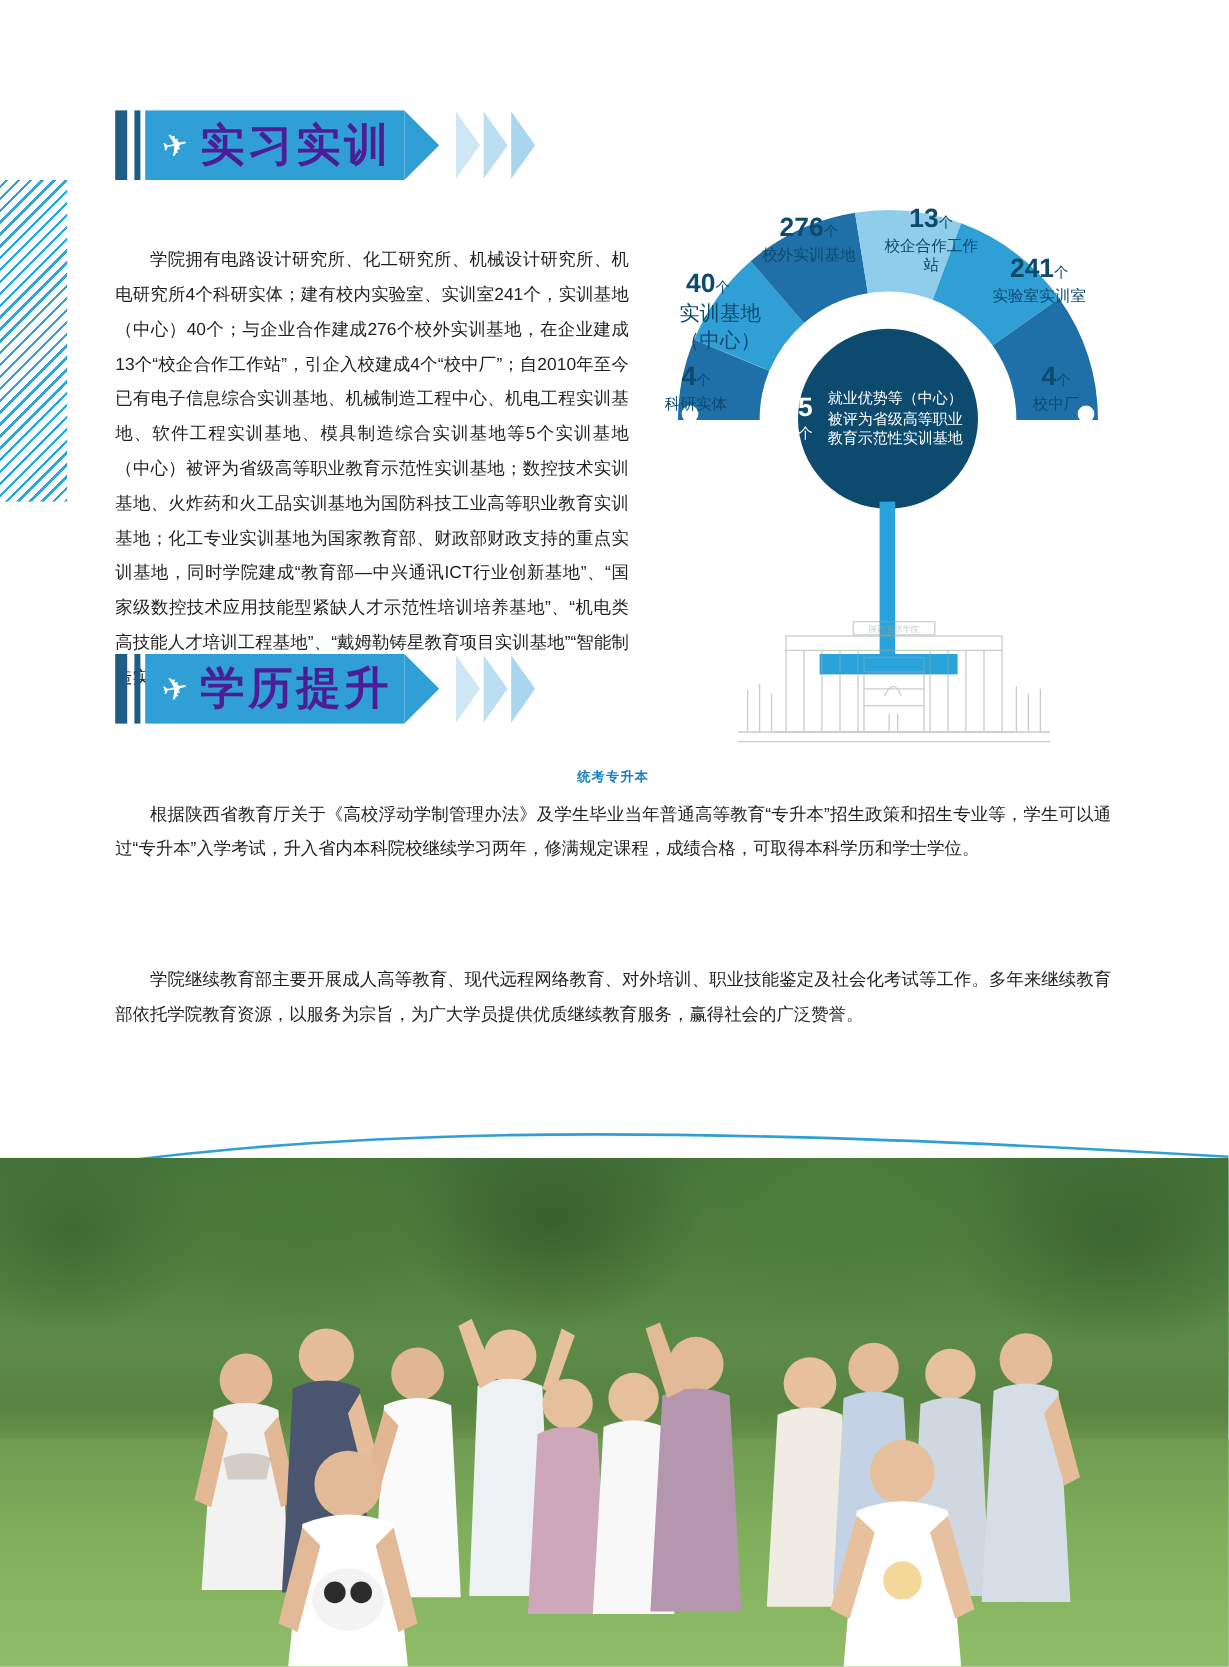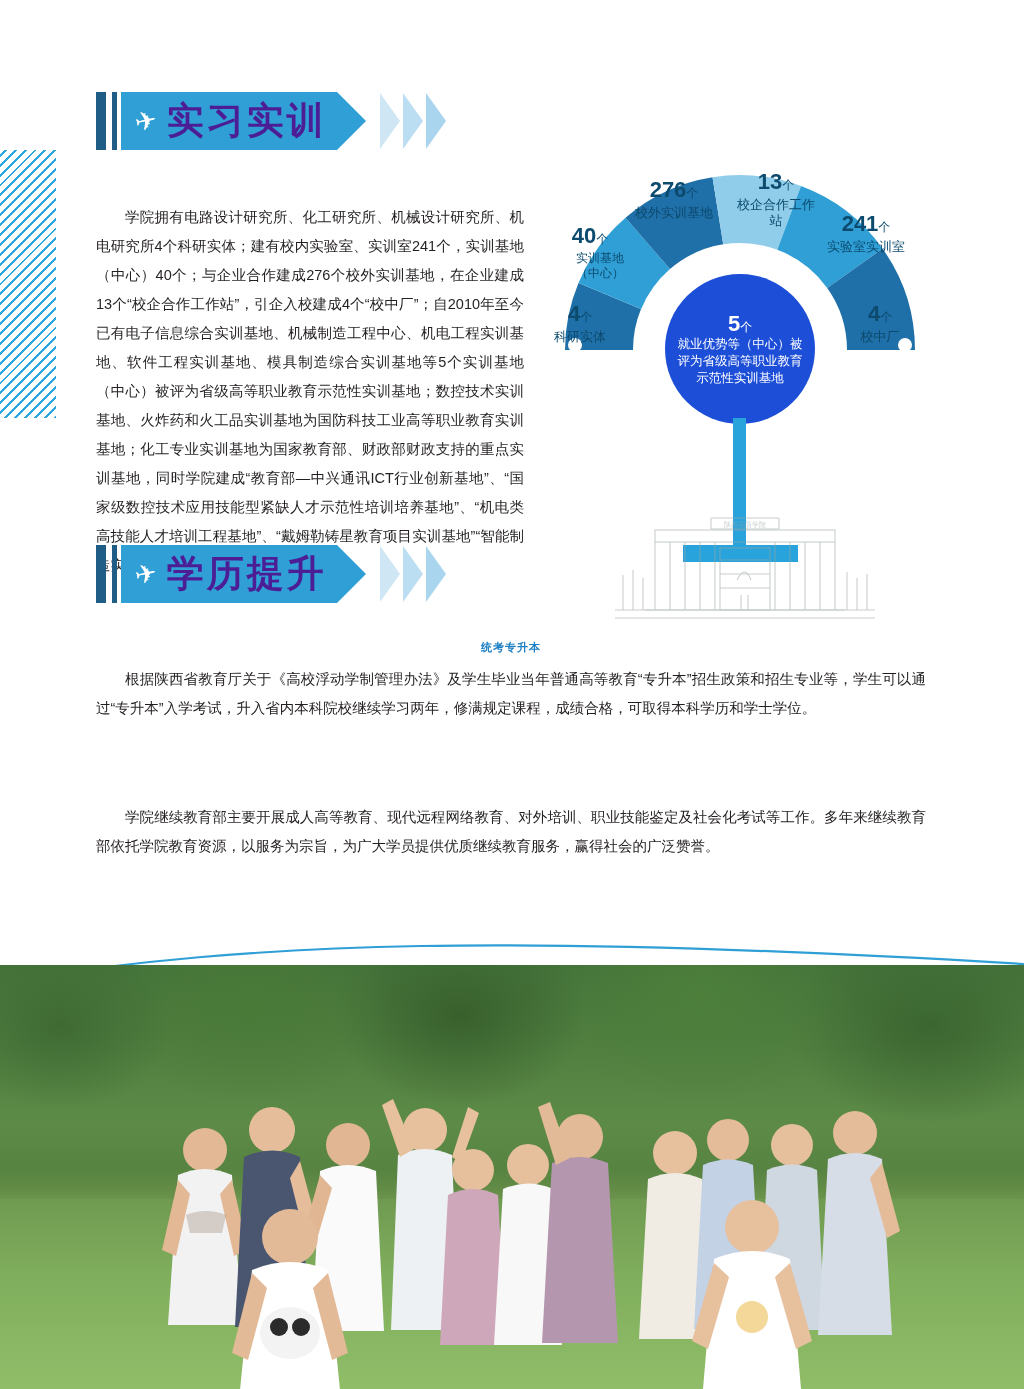--- a/index.html
+++ b/index.html
@@ -132,25 +132,25 @@
     width: 440px;
     height: 350px;
   }
   .center-circle {
     position: absolute;
     left: 145px;
     top: 114px;
     width: 150px;
     height: 150px;
     border-radius: 50%;
-    background: #1d4ed8;
+    background: #0c4a6e;
     box-shadow: 0 0 0 6px #ffffff;
     color: #ffffff;
     display: flex;
-    flex-direction: column;
+    flex-direction: row;
     align-items: center;
     justify-content: center;
     text-align: center;
     line-height: 1.35;
     font-size: 13px;
   }
   .center-circle .big {
     font-size: 22px;
     font-weight: bold;
     line-height: 1.1;
@@ -293,21 +293,21 @@
     </svg>
 
     
     <div class="seg-label" style="left:20px; top:140px; width:80px;">
       <div><span class="num">4</span><span class="unit">个</span></div>
       <div>科研实体</div>
     </div>
 
     <div class="seg-label" style="left:26px; top:62px; width:88px;">
       <div><span class="num">40</span><span class="unit">个</span></div>
-      <div style="font-size:12px;margin-left:20px;">实训基地（中心）</div>
+      <div style="font-size:17px;margin-left:20px;">实训基地（中心）</div>
     </div>
 
     <div class="seg-label" style="left:104px; top:16px; width:100px;">
       <div><span class="num">276</span><span class="unit">个</span></div>
       <div>校外实训基地</div>
     </div>
 
     <div class="seg-label" style="left:213px; top:8px; width:86px;">
       <div><span class="num">13</span><span class="unit">个</span></div>
       <div>校企合作工作站</div>

